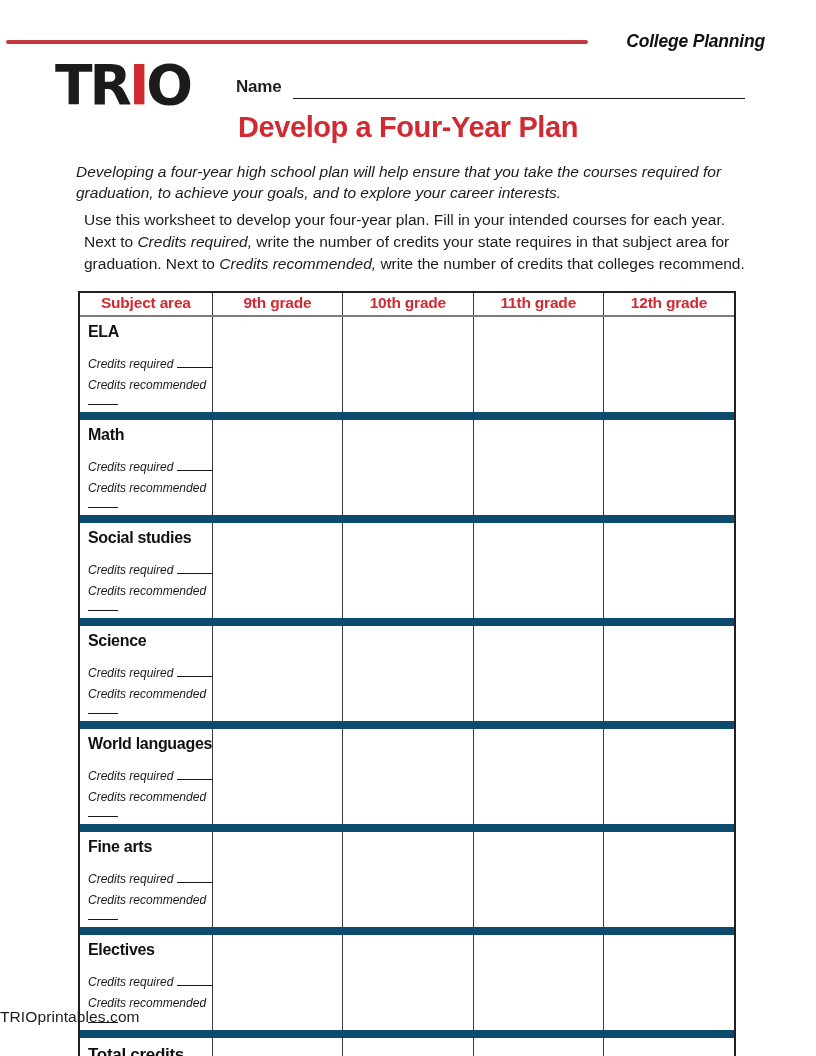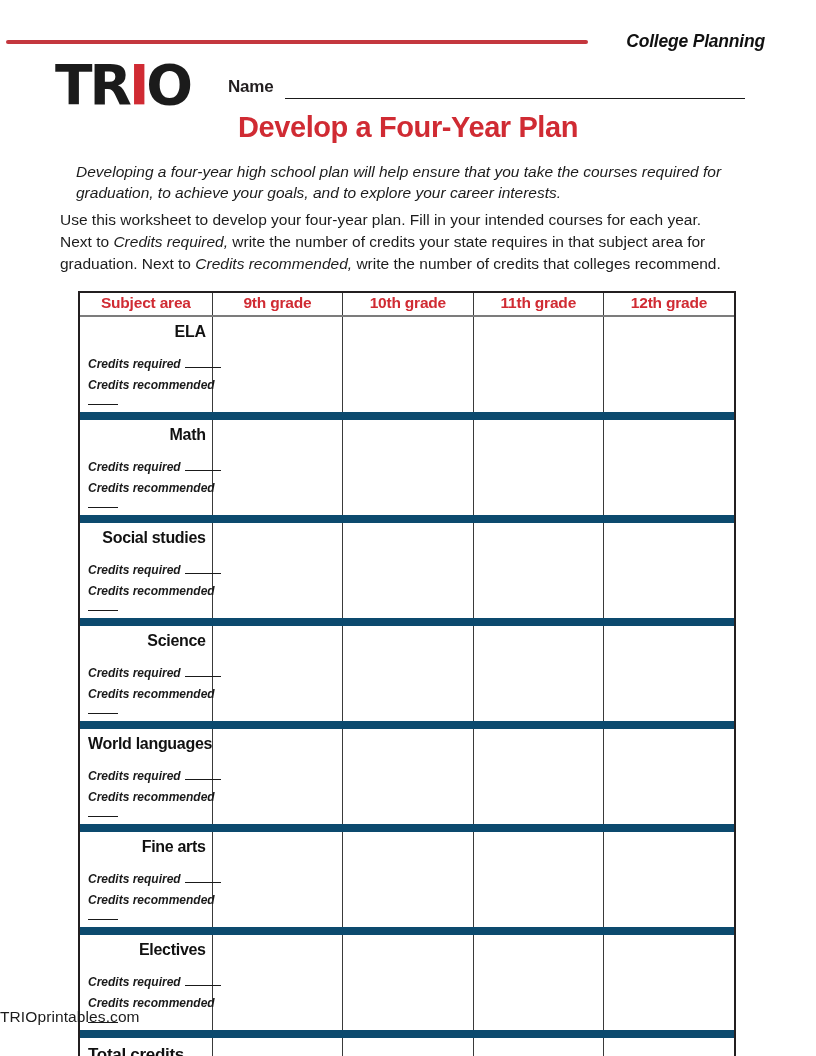--- a/index.html
+++ b/index.html
@@ -53,20 +53,21 @@
     left: 228px; top: 77px;
     width: 517px;
     display: flex;
     align-items: flex-end;
   }
   .name-label {
     font-size: 17px;
     font-weight: 700;
     letter-spacing: -0.2px;
     padding-bottom: 2px;
+    margin-left: 8px;
   }
   .name-line {
     flex: 1;
     margin-left: 11px;
     height: 22px;
     border-bottom: 1.6px solid #1a1a1a;
   }
 
   
   .page-title {
@@ -84,21 +85,21 @@
     position: absolute;
     left: 76px; top: 161px;
     width: 650px;
     font-size: 15.5px;
     font-style: italic;
     line-height: 1.38;
     color: #1c1c1c;
   }
   .instructions-paragraph {
     position: absolute;
-    left: 60px; top: 209px;
+    left: 84px; top: 209px;
     width: 662px;
     font-size: 15.5px;
     line-height: 1.42;
     color: #1c1c1c;
   }
   .instructions-paragraph .inline-italic { font-style: italic; }
 
   
   .table-wrap {
     position: absolute;
@@ -130,36 +131,36 @@
 
   .plan-table td {
     border-left: 1.5px solid #3a3a3a;
     border-top: 8px solid #0c4a6e;
     vertical-align: top;
     background: #ffffff;
   }
   .plan-table td:first-child { border-left: none; }
   .plan-table tbody tr:first-child td { border-top: none; }
 
-  .plan-table tr.subject-row { height: 85px; text-align: right; }
+  .plan-table tr.subject-row { height: 85px; }
   .plan-table tr.subject-row.tall { height: 90px; }
   .plan-table tr.total-row { height: 74px; }
 
   .subject-cell { padding: 5px 6px 0 8px; }
   .subject-name {
     font-size: 16px;
     font-weight: 800;
     letter-spacing: -0.3px;
     white-space: nowrap;
     margin: 1px 0 15px;
     color: #111111;
   }
   .credit-line {
     font-size: 12px;
-    font-weight: 700;
+    font-weight: 400;
     font-style: italic;
     color: #1a1a1a;
     margin-bottom: 7px;
     white-space: nowrap;
   }
   .credit-blank {
     display: inline-block;
     width: 36px;
     height: 12px;
     border-bottom: 1.4px solid #1a1a1a;

